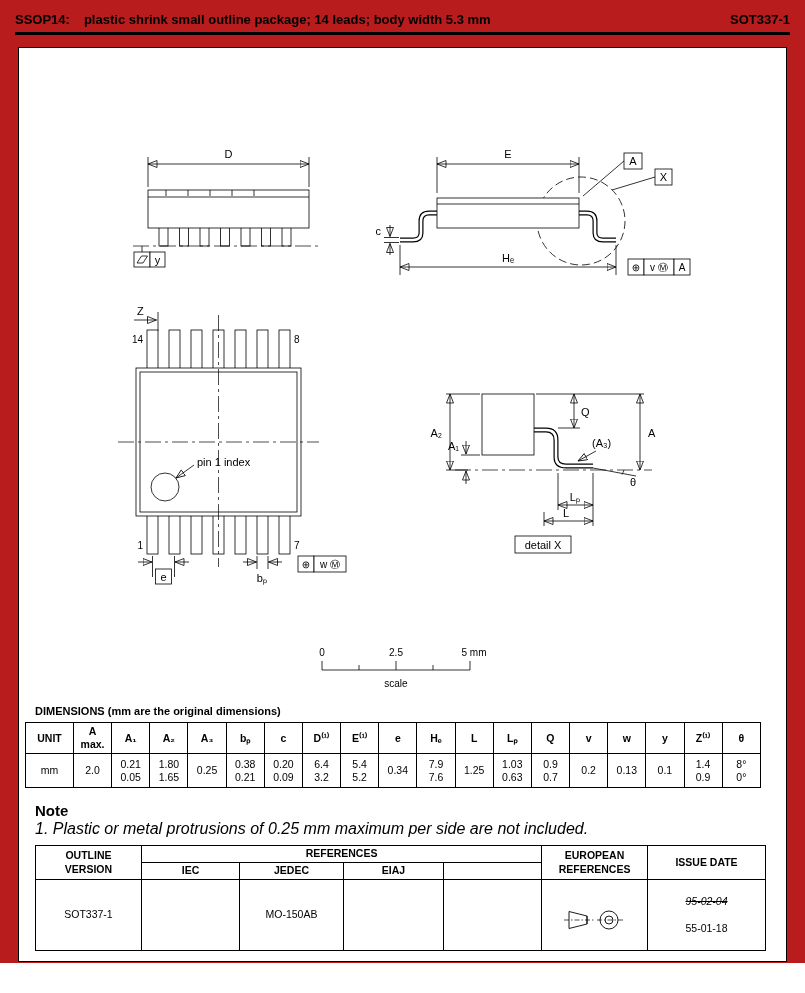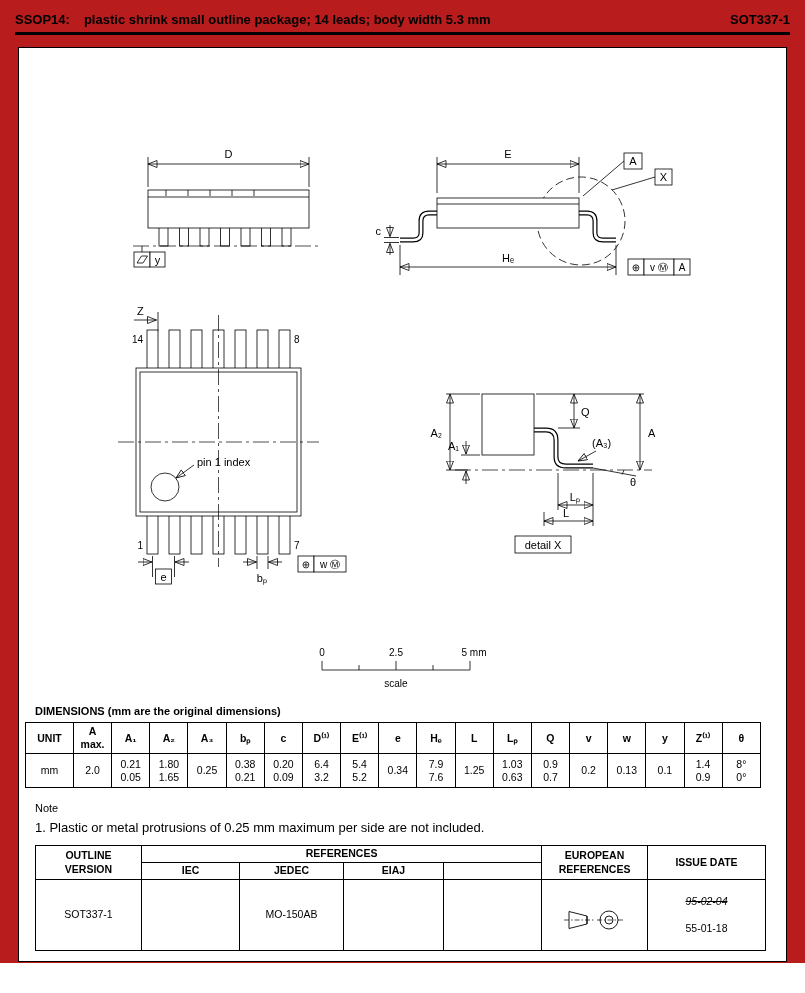--- a/index.html
+++ b/index.html
@@ -22,22 +22,22 @@
   svg.drawing text { stroke:none; fill:#000; font:11px "Liberation Sans", sans-serif; }
   svg.drawing text.t10 { font-size:10px; }
 
   .dims-heading { position:absolute; left:35px; top:705px; font-size:11px; font-weight:bold; }
   table { border-collapse:collapse; }
   .dims { position:absolute; left:25px; top:722px; width:736px; table-layout:fixed; font-size:10.5px; }
   .dims th, .dims td { border:1px solid #000; text-align:center; vertical-align:middle; white-space:pre-line; padding:2px 1px; line-height:1.25; }
   .dims th { font-weight:bold; height:28px; }
   .dims td { height:34px; font-weight:normal; }
 
-  .note-h { position:absolute; left:35px; top:802px; font-size:11px; font-weight:normal; }
-  .note-t { position:absolute; left:35px; top:820px; font-size:13px; }
+  .note-h { position:absolute; left:35px; top:802px; font-size:15px; font-weight:bold; }
+  .note-t { position:absolute; left:35px; top:820px; font-size:16px;font-style:italic; }
 
   .refs { position:absolute; left:35px; top:845px; width:730px; table-layout:fixed; font-size:10.5px;padding-left:32px; }
   .refs th, .refs td { border:1px solid #000; text-align:center; vertical-align:middle; white-space:pre-line; padding:1px 2px; line-height:1.3; }
   .refs th { font-weight:bold; height:17px; }
   .refs tr.data td { height:41px; font-weight:normal; }
   .struck { text-decoration:line-through;font-style:italic; }
   .proj-icon line, .proj-icon path, .proj-icon circle { stroke:#000; fill:none; stroke-width:0.9; }
   .proj-icon .cl { stroke-dasharray:5 2 1.5 2; stroke-width:0.7; }
 </style>
 </head>

